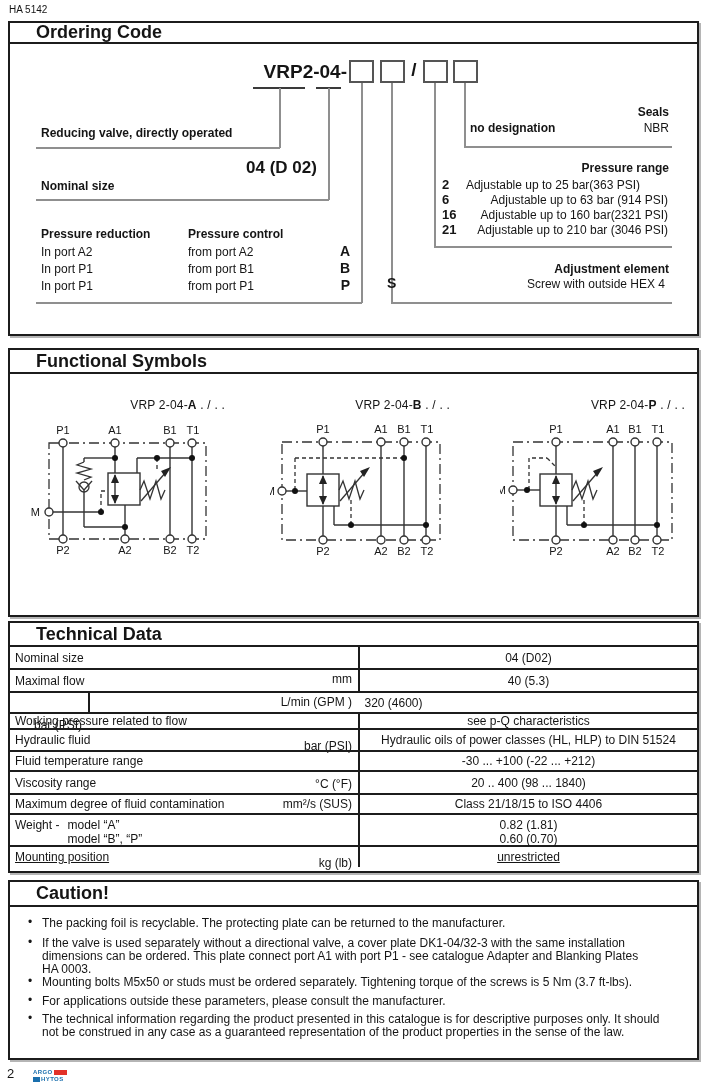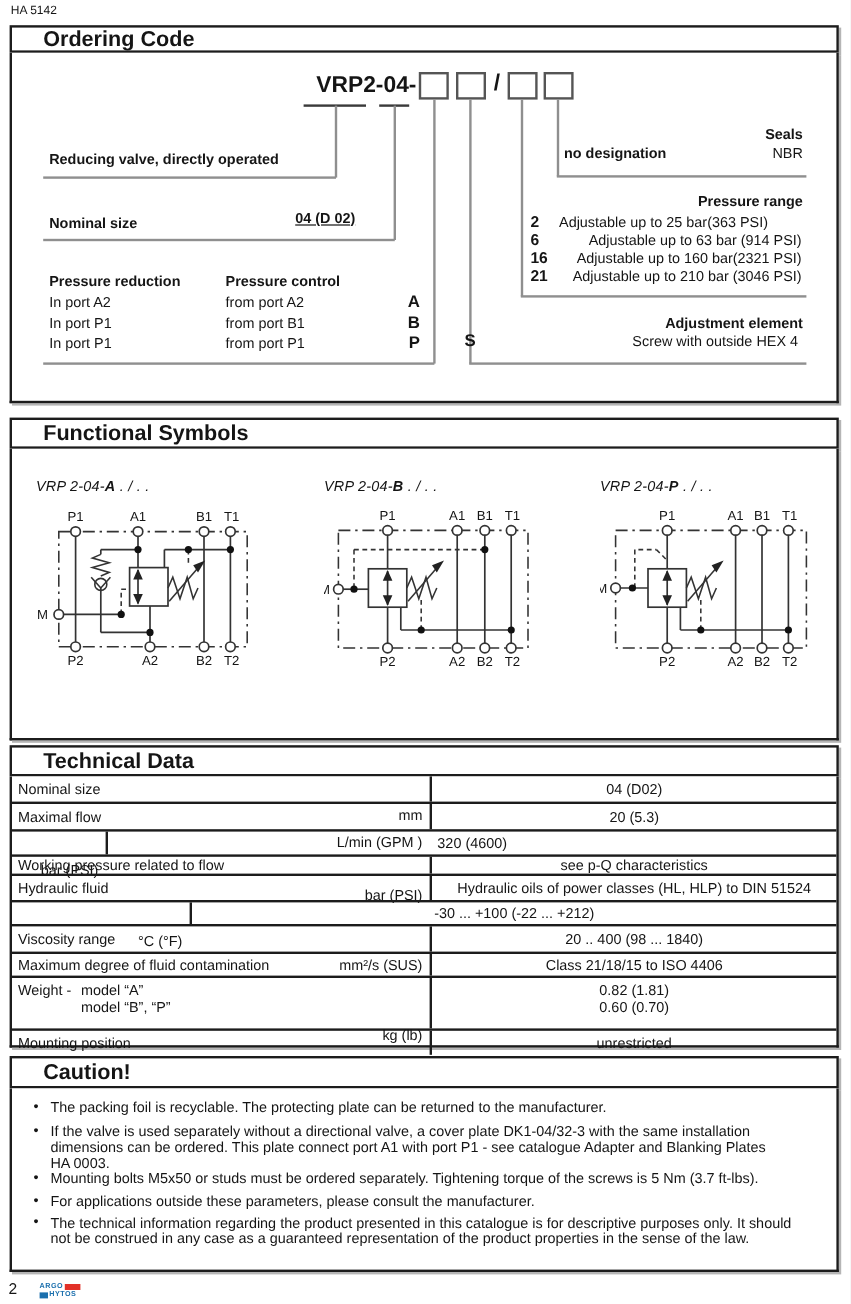--- a/index.html
+++ b/index.html
@@ -23,21 +23,21 @@
   .sec-body {
     position: absolute; left: 8px; width: 691px; background: #fff;
     border: 2px solid #1c1c1c; border-top: none;
     box-shadow: 2px 2px 0 #b5b5b5;
   }
   .vline { position: absolute; width: 1.5px; background: #8f8f8f; }
   .hline { position: absolute; height: 1.5px; background: #8f8f8f; }
   .uline { position: absolute; height: 2px; background: #3a3a3a; }
   .obox { position: absolute; width: 25px; height: 23px; border: 2px solid #555; background: #fff; }
   .code-letter { font-weight: bold; font-size: 14px; }
-  .dtitle { position: absolute; top: 398px; font-size: 12px; text-align: left; letter-spacing: .2px; font-style: italic; }
+  .dtitle { position: absolute; top: 398px; font-size: 12px; text-align: right; letter-spacing: .2px; }
   .tbl { position: absolute; left: 8px; top: 647px; width: 691px; height: 226px;
          border: 2px solid #1c1c1c; border-top: none; background: #fff;
          box-shadow: 2px 2px 0 #b5b5b5; display: flex; flex-direction: column; }
   .trow { display: flex; border-bottom: 2px solid #1c1c1c; font-size: 12px; }
   .tl { width: 200px; padding-left: 5px; display: flex; align-items: center; }
   .tu { width: 148px; padding-right: 6px; display: flex; align-items: center; justify-content: flex-end; margin-top: 32px; }
   .tv { flex: 1; border-left: 2px solid #1c1c1c; display: flex; align-items: center;
         justify-content: center; text-align: center; }
   .bullet { position: absolute; left: 42px; width: 652px; font-size: 12px; line-height: 13px; }
   .bullet::before { content: "\2022"; position: absolute; left: -14px; top: -1px; }
@@ -77,21 +77,21 @@
   <div class="hline" style="left:36px;top:302px;width:326px;"></div>
   <div class="vline" style="left:391px;top:83px;height:220px;"></div>
   <div class="hline" style="left:391px;top:302px;width:281px;"></div>
   <div class="vline" style="left:434px;top:83px;height:164px;"></div>
   <div class="hline" style="left:434px;top:246px;width:238px;"></div>
   <div class="vline" style="left:464px;top:83px;height:64px;"></div>
   <div class="hline" style="left:464px;top:146px;width:208px;"></div>
 
   <div class="abs b f12" style="left:41px;top:126px;">Reducing valve, directly operated</div>
   <div class="abs b f12" style="left:41px;top:179px;">Nominal size</div>
-  <div class="abs b" style="left:246px;top:175px;font-size:12px;text-decoration:underline;">04 (D 02)</div>
+  <div class="abs b" style="left:246px;top:158px;font-size:17px;">04 (D 02)</div>
   <div class="abs b f12" style="left:41px;top:227px;">Pressure reduction</div>
   <div class="abs b f12" style="left:188px;top:227px;">Pressure control</div>
 
   <div class="abs f12" style="left:41px;top:245px;">In port A2</div>
   <div class="abs f12" style="left:188px;top:245px;">from port A2</div>
   <div class="abs r code-letter" style="left:330px;top:243px;width:20px;">A</div>
   <div class="abs f12" style="left:41px;top:262px;">In port P1</div>
   <div class="abs f12" style="left:188px;top:262px;">from port B1</div>
   <div class="abs r code-letter" style="left:330px;top:260px;width:20px;">B</div>
   <div class="abs f12" style="left:41px;top:279px;">In port P1</div>
@@ -325,65 +325,66 @@
   </div>
   <div class="tbl">
     <div class="trow" style="height:23px;">
       <div class="tl">Nominal size</div>
       <div class="tu">mm</div>
       <div class="tv">04 (D02)</div>
     </div>
     <div class="trow" style="height:23px;">
       <div class="tl">Maximal flow</div>
       <div class="tu">L/min (GPM )</div>
-      <div class="tv">20 (5.3)</div>
+      <div class="tv">40 (5.3)</div>
     </div>
     <div class="trow" style="height:21px;">
       <div class="tu" style="width:78px;">bar (PSI)</div>
       <div class="tv">320 (4600)</div>
     </div>
     <div class="trow" style="height:16px;">
       <div class="tl">Working pressure related to flow</div>
       <div class="tu">bar (PSI)</div>
       <div class="tv">see p-Q characteristics</div>
     </div>
     <div class="trow" style="height:22px;">
       <div class="tl">Hydraulic fluid</div>
       <div class="tu"></div>
       <div class="tv">Hydraulic oils of power classes (HL, HLP) to DIN 51524</div>
     </div>
     <div class="trow" style="height:20px;">
+      <div class="tl">Fluid temperature range</div>
       <div class="tu">°C (°F)</div>
       <div class="tv">-30 ... +100  (-22 ... +212)</div>
     </div>
     <div class="trow" style="height:23px;">
       <div class="tl">Viscosity range</div>
       <div class="tu">mm²/s (SUS)</div>
       <div class="tv">20 .. 400  (98 ... 1840)</div>
     </div>
     <div class="trow" style="height:20px;">
       <div class="tl" style="width:270px;">Maximum degree of fluid contamination</div>
       <div class="tu" style="width:78px;"></div>
       <div class="tv">Class 21/18/15 to ISO 4406</div>
     </div>
-    <div class="trow" style="height:44px;">
+    <div class="trow" style="height:32px;">
       <div class="tl" style="align-items:flex-start;padding-top:3px;">
         <span>Weight -</span>
         <span style="margin-left:8px;">
           <span style="display:block;">model “A”</span>
           <span style="display:block;">model “B”, “P”</span>
         </span>
       </div>
       <div class="tu" style="align-items:flex-start;padding-top:9px;">kg (lb)</div>
       <div class="tv" style="flex-direction:column;justify-content:flex-start;padding-top:3px;">
         <span>0.82 (1.81)</span>
         <span>0.60 (0.70)</span>
       </div>
     </div>
-    <div class="trow" style="height:20px;border-bottom:none;">
+    <div class="trow" style="height:20px;border-bottom:none;text-decoration:underline;">
       <div class="tl">Mounting position</div>
       <div class="tu"></div>
       <div class="tv">unrestricted</div>
     </div>
   </div>
 
   <div class="sec-head" style="top:880px;height:27px;">
     <span>Caution!</span>
   </div>
   <div class="sec-body" style="top:907px;height:153px;"></div>

